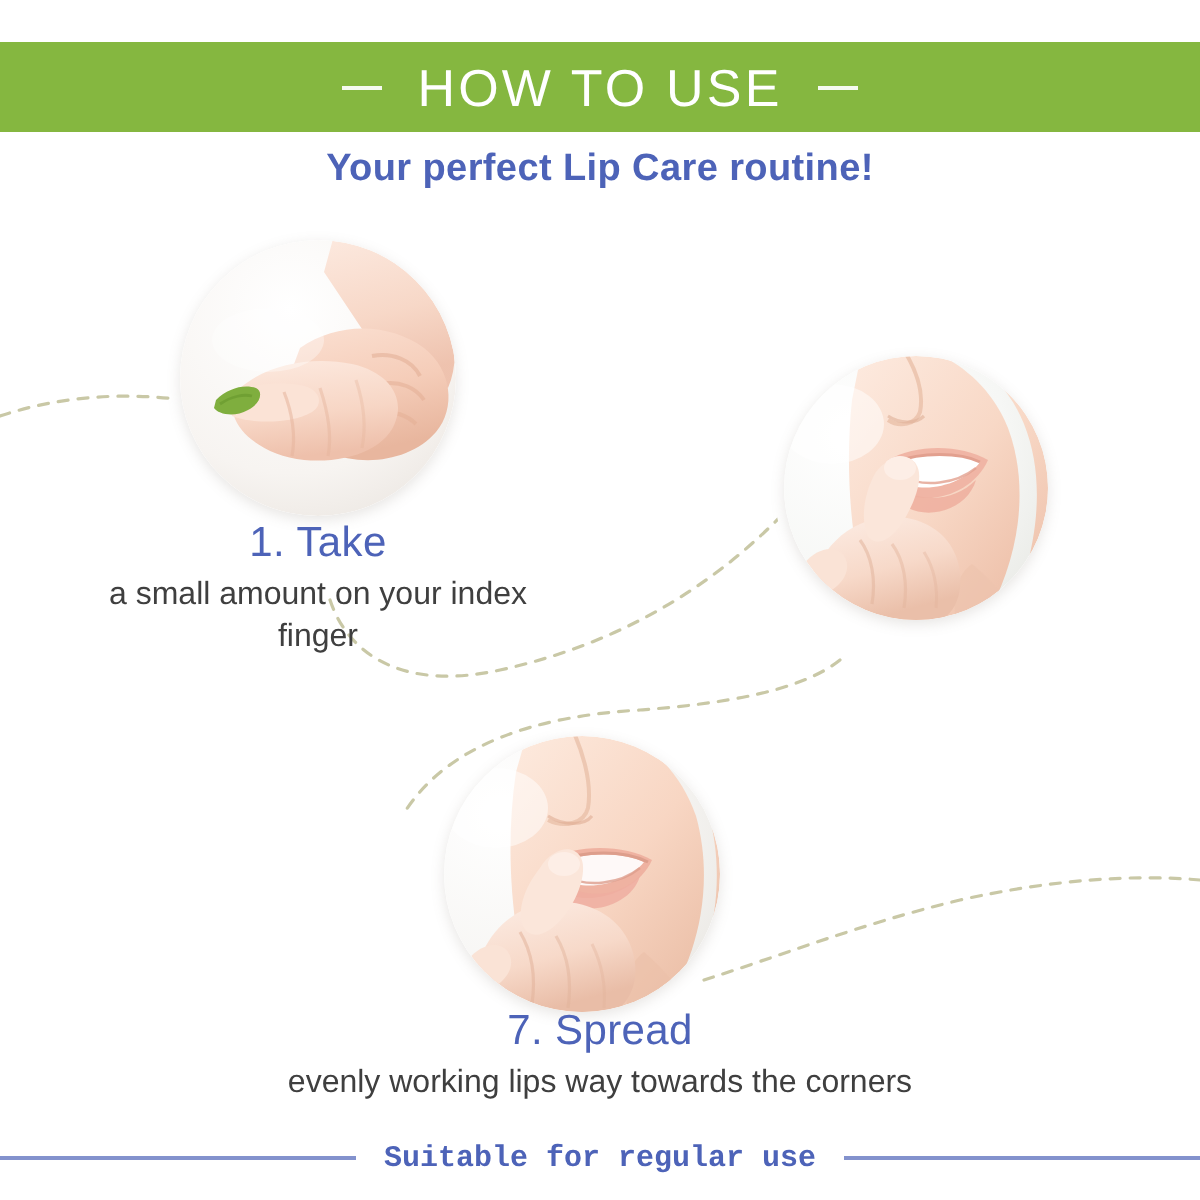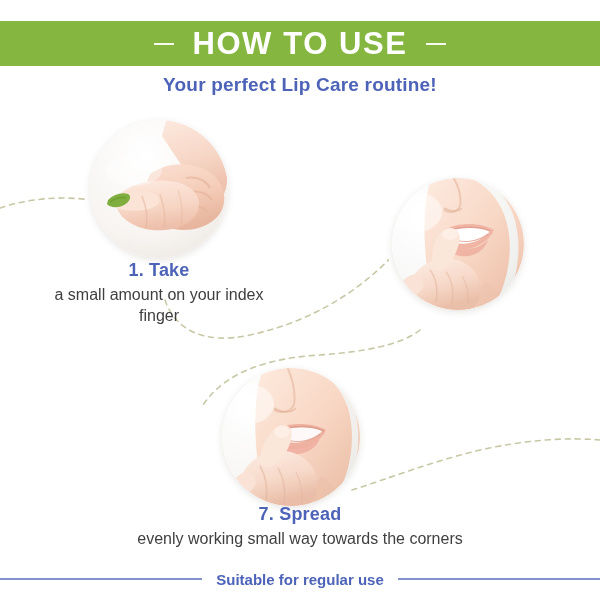--- a/index.html
+++ b/index.html
@@ -26,22 +26,22 @@
     top: 21px;
     width: 600px;
     height: 45px;
     background: #85b740;
     display: flex;
     align-items: center;
     justify-content: center;
   }
   .banner-title {
     color: #ffffff;
-    font-size: 31px;
-    font-weight: bold;
+    font-size: 26px;
+    font-weight: normal;
     letter-spacing: 1.6px;
     line-height: 1;
     white-space: nowrap;
   }
   .banner-dash {
     display: inline-block;
     width: 20px;
     height: 2px;
     background: #ffffff;
     opacity: .92;
@@ -90,22 +90,22 @@
   .photo-inner svg { display: block; }
 
   #circle-1 { left: 90px;  top: 120px; width: 138px; height: 138px; }
   #circle-2 { left: 392px; top: 178px; width: 132px; height: 132px; }
   #circle-3 { left: 222px; top: 368px; width: 138px; height: 138px; }
 
   
   .step-caption { position: absolute; text-align: center; }
   .step-title {
     color: #4d63b8;
-    font-size: 18px;
-    font-weight: bold;
+    font-size: 21px;
+    font-weight: normal;
     line-height: 1.25;
     letter-spacing: .2px;
   }
   .step-desc {
     color: #3f3f3f;
     font-size: 16px;
     line-height: 1.32;
     margin-top: 2px;
   }
 
@@ -130,20 +130,21 @@
     background: #6d7fc4;
     opacity: .85;
   }
   .footer-text {
     flex: 0 0 auto;
     color: #4d63b8;
     font-size: 15px;
     font-weight: bold;
     padding: 0 14px;
     white-space: nowrap;
+    font-family: Liberation Mono, monospace;
   }
 </style>
 </head>
 <body>
 
 <div id="page">
 
   <div class="banner">
     <span class="banner-dash"></span>
     <span class="banner-title">HOW TO USE</span>
@@ -318,21 +319,21 @@
   </div>
 
   <div class="step-caption" id="caption-1">
     <div class="step-title">1. Take</div>
     <div class="step-desc">a small amount on your index finger</div>
   </div>
 
 
   <div class="step-caption" id="caption-3">
     <div class="step-title">7. Spread</div>
-    <div class="step-desc">evenly working small way towards the corners</div>
+    <div class="step-desc">evenly working lips way towards the corners</div>
   </div>
 
   <div class="footer">
     <span class="footer-rule"></span>
     <span class="footer-text">Suitable for regular use</span>
     <span class="footer-rule"></span>
   </div>
 
 </div>
 

